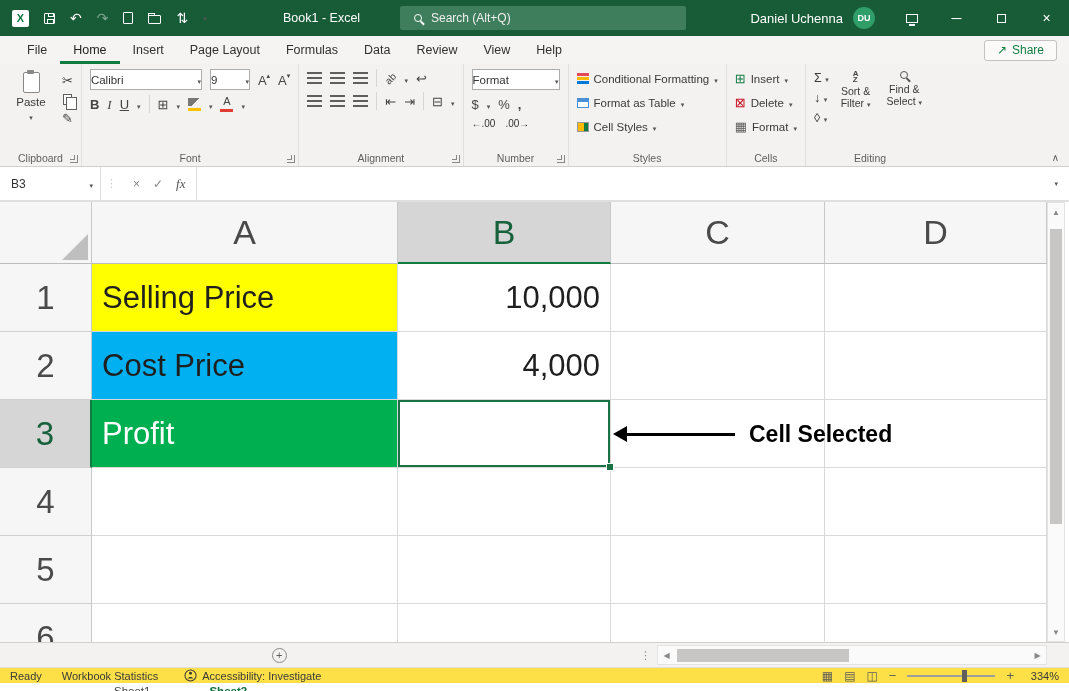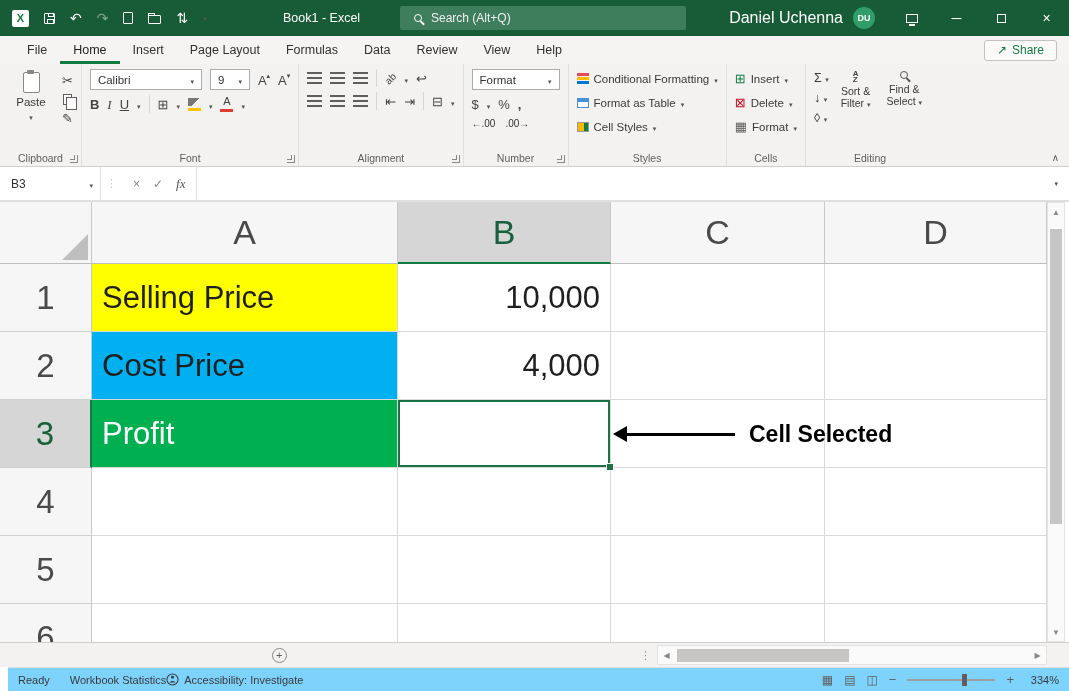--- a/index.html
+++ b/index.html
@@ -17,21 +17,21 @@
 .savei::after{content:"";position:absolute;bottom:0;left:2px;width:5px;height:3px;border:1px solid #fff;border-bottom:none;}
 .pagei{width:10px;height:12px;border:1.5px solid #fff;border-radius:1px;}
 .folderi{width:13px;height:9px;border:1.5px solid #fff;border-radius:1px;position:relative;margin-top:3px;}
 .folderi::before{content:"";position:absolute;top:-3.5px;left:-1.5px;width:5px;height:2px;border:1.5px solid #fff;border-bottom:none;border-radius:1px 1px 0 0;}
 .caret-s{font-size:8px;color:#fff;}
 .tb-title{position:absolute;left:283px;top:0;height:36px;display:flex;align-items:center;font-size:12.5px;}
 .searchbox{position:absolute;left:400px;top:6px;width:286px;height:24px;background:#3F7E5C;display:flex;align-items:center;gap:9px;padding-left:14px;font-size:12px;color:#F0F0F0;border-radius:2px;}
 .magw{width:8px;height:8px;border:1.5px solid #fff;border-radius:50%;position:relative;flex:none;}
 .magw::after{content:"";position:absolute;right:-3.5px;bottom:-2.5px;width:5px;height:1.5px;background:#fff;transform:rotate(45deg);}
 .tb-right{position:absolute;right:0;top:0;height:36px;display:flex;align-items:center;}
-.tb-user{font-size:16px;margin-right:10px;}
+.tb-user{font-size:13px;margin-right:10px;}
 .avatar{width:22px;height:22px;border-radius:50%;background:#2F9E69;color:#fff;font-size:9px;font-weight:bold;display:flex;align-items:center;justify-content:center;margin-right:14px;}
 .winbtn{width:45px;height:36px;display:flex;align-items:center;justify-content:center;font-size:14px;color:#fff;}
 .maxsq{width:9px;height:9px;border:1.2px solid #fff;}
 .winsw{width:12px;height:9px;border:1.2px solid #fff;position:relative;}
 .winsw::after{content:"";position:absolute;left:2px;bottom:-4px;width:6px;height:1.5px;background:#fff;}
 
 
 .menubar{position:absolute;top:36px;left:0;right:0;height:28px;background:#F5F4F2;display:flex;align-items:flex-end;padding-left:14px;}
 .mtab{padding:6px 13px 7px;font-size:12.5px;color:#323130;}
 .mtab.active{padding-bottom:4px;border-bottom:3px solid #107C41;color:#1F1F1F;}
@@ -40,21 +40,21 @@
 
 .ribbon{position:absolute;top:64px;left:0;right:0;height:103px;background:#F3F2F1;border-bottom:1px solid #D1CFCD;display:flex;}
 .g{position:relative;border-right:1px solid #E1DFDD;padding:5px 8px 18px;display:flex;gap:8px;}
 .gcol{display:flex;flex-direction:column;gap:5px;}
 .gl{position:absolute;bottom:2px;left:0;right:0;text-align:center;font-size:10.5px;color:#605E5C;}
 .dl{position:absolute;right:3px;bottom:3px;width:8px;height:8px;border-right:1px solid #8A8886;border-bottom:1px solid #8A8886;}
 .dl::before{content:"";position:absolute;right:2px;bottom:2px;width:4px;height:4px;border-right:1px solid #8A8886;border-bottom:1px solid #8A8886;}
 .r{display:flex;align-items:center;gap:8px;}
 .ic{font-size:13px;color:#444;line-height:1;}
 .cd::after{content:"▾";font-size:7px;color:#555;}
-.combo{background:#fff;border:1px solid #ACACAC;height:21px;display:flex;align-items:center;justify-content:space-between;padding:0 7px;font-size:11.5px;color:#333;}
+.combo{background:#fff;border:1px solid #ACACAC;height:21px;display:flex;align-items:center;justify-content:space-between;padding:0 0;font-size:11.5px;color:#333;}
 .vs{width:1px;height:18px;background:#D8D6D4;}
 .paste{display:flex;flex-direction:column;align-items:center;width:46px;gap:2px;font-size:11.5px;color:#3B3A39;padding-top:3px;}
 .clipi{width:17px;height:21px;border:1.5px solid #8A8886;border-radius:2px;background:#fff;position:relative;margin-bottom:1px;}
 .clipi::before{content:"";position:absolute;top:-3px;left:3px;width:7px;height:4px;background:#8A8886;border-radius:1px;}
 .clip-col{display:flex;flex-direction:column;gap:7px;padding-top:5px;align-items:center;}
 .copyi{width:9px;height:11px;border:1px solid #605E5C;background:#fff;position:relative;}
 .copyi::before{content:"";position:absolute;top:2px;left:2.5px;width:9px;height:11px;border:1px solid #605E5C;background:#fff;}
 .bold{font-weight:bold;}
 .ital{font-style:italic;font-family:"Liberation Serif",serif;}
 .und{text-decoration:underline;}
@@ -126,23 +126,23 @@
 .stab.active{background:#bef264;color:#0E703C;font-weight:bold;box-shadow:inset 0 -2px 0 #107C41;padding-left:44px;}
 .addsheet{display:flex;align-items:center;justify-content:center;width:34px;}
 .pluscirc{width:15px;height:15px;border:1px solid #8A8886;border-radius:50%;display:flex;align-items:center;justify-content:center;font-size:11px;color:#605E5C;line-height:1;}
 .sb-dots{display:flex;align-items:center;color:#8A8886;font-size:11px;margin-left:auto;padding:0 6px;}
 .hscroll{width:390px;margin-right:22px;display:flex;align-items:center;background:#FAFAFA;border:1px solid #E3E3E3;margin-top:2px;margin-bottom:2px;}
 .harrow{width:17px;text-align:center;font-size:8px;color:#8A8886;flex:none;}
 .htrack{flex:1;height:100%;position:relative;}
 .hthumb{position:absolute;left:2px;top:3px;height:13px;width:172px;background:#C8C6C4;}
 
 
-.statusbar{position:absolute;top:667px;left:8px;right:0;height:24px;background:#7dd3fc;border-top:1px solid #E1DFDD;display:flex;align-items:center;font-size:11px;color:#3B3A39;}
+.statusbar{position:absolute;top:667px;left:0;right:0;height:16px;background:#fde047;border-top:1px solid #E1DFDD;display:flex;align-items:center;font-size:11px;color:#3B3A39;}
 .st-ready{padding:0 20px 0 10px;}
-.st-stats{}
+.st-stats{padding-right:26px;}
 .st-acc{display:flex;align-items:center;gap:5px;}
 .st-right{margin-left:auto;display:flex;align-items:center;gap:11px;padding-right:10px;}
 .vicon{font-size:12px;color:#605E5C;}
 .zsign{font-size:13px;color:#605E5C;}
 .ztrack{width:88px;height:2px;background:#A19F9D;position:relative;}
 .zthumb{position:absolute;left:62%;top:-5px;width:5px;height:12px;background:#605E5C;}
 .zlabel{width:34px;text-align:right;}
 </style>
 </head>
 <body>

